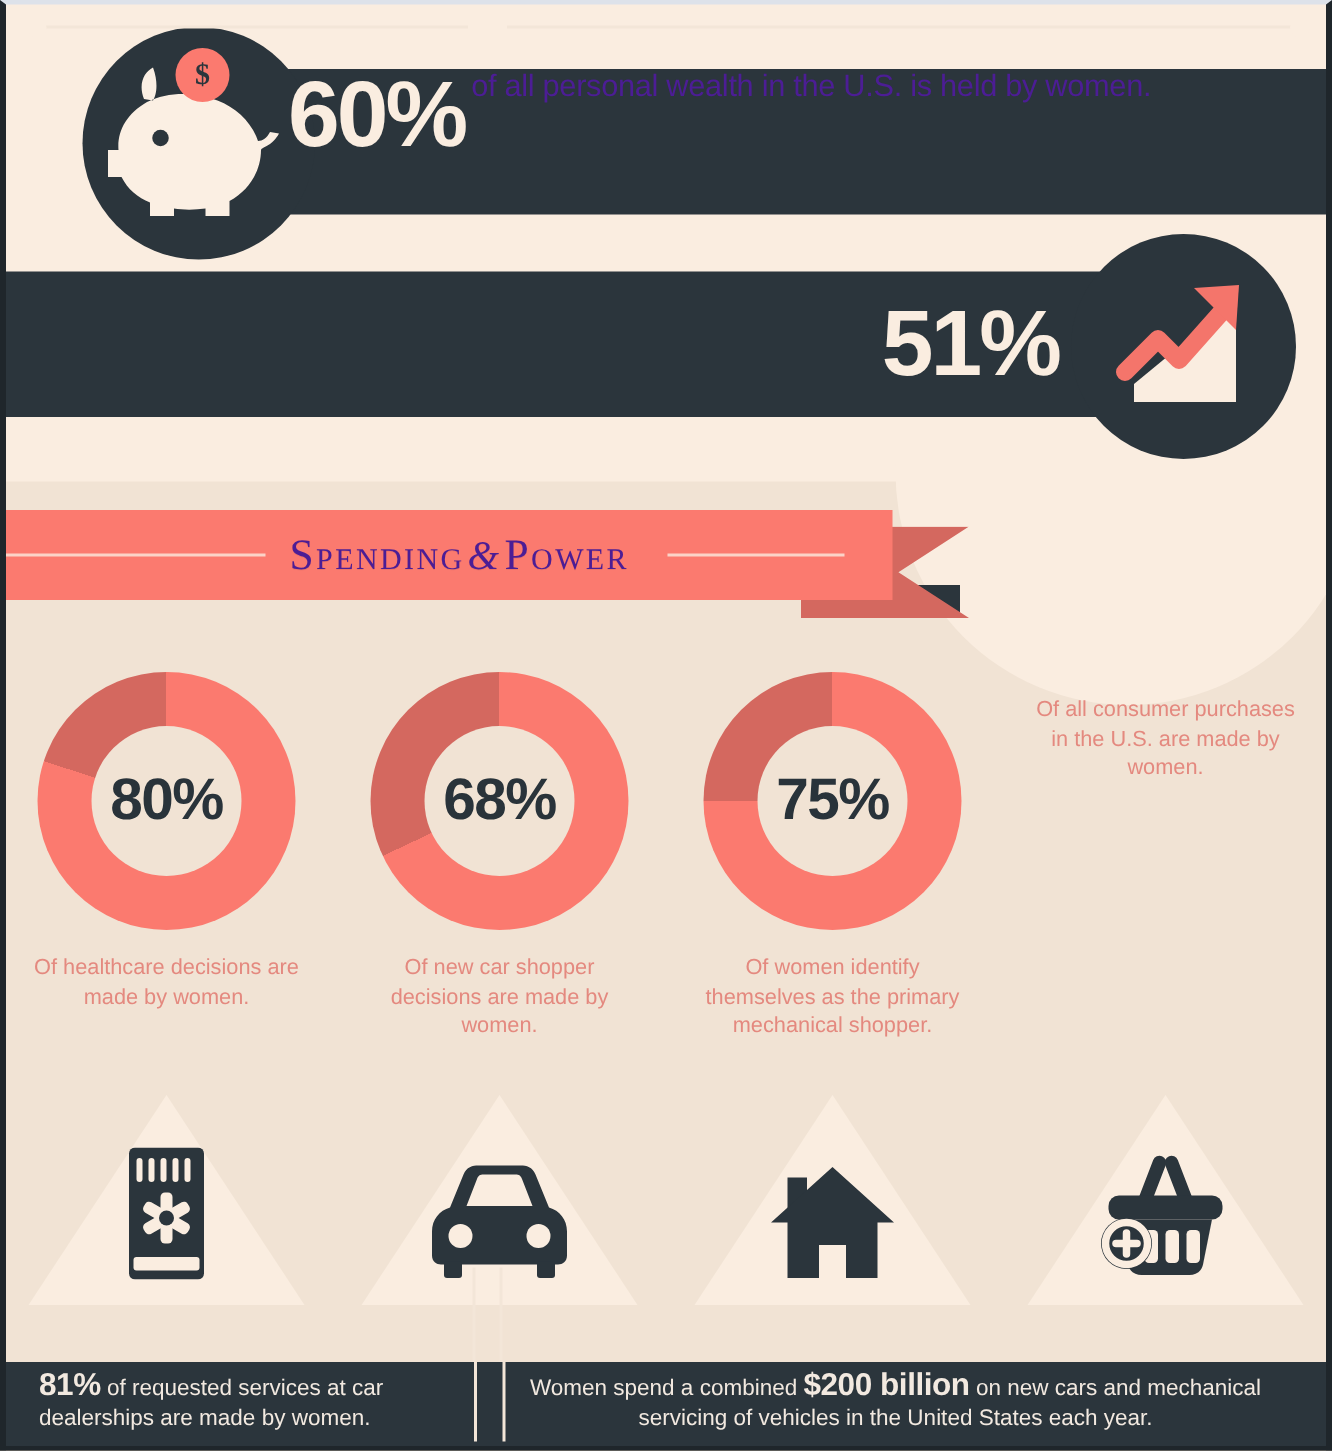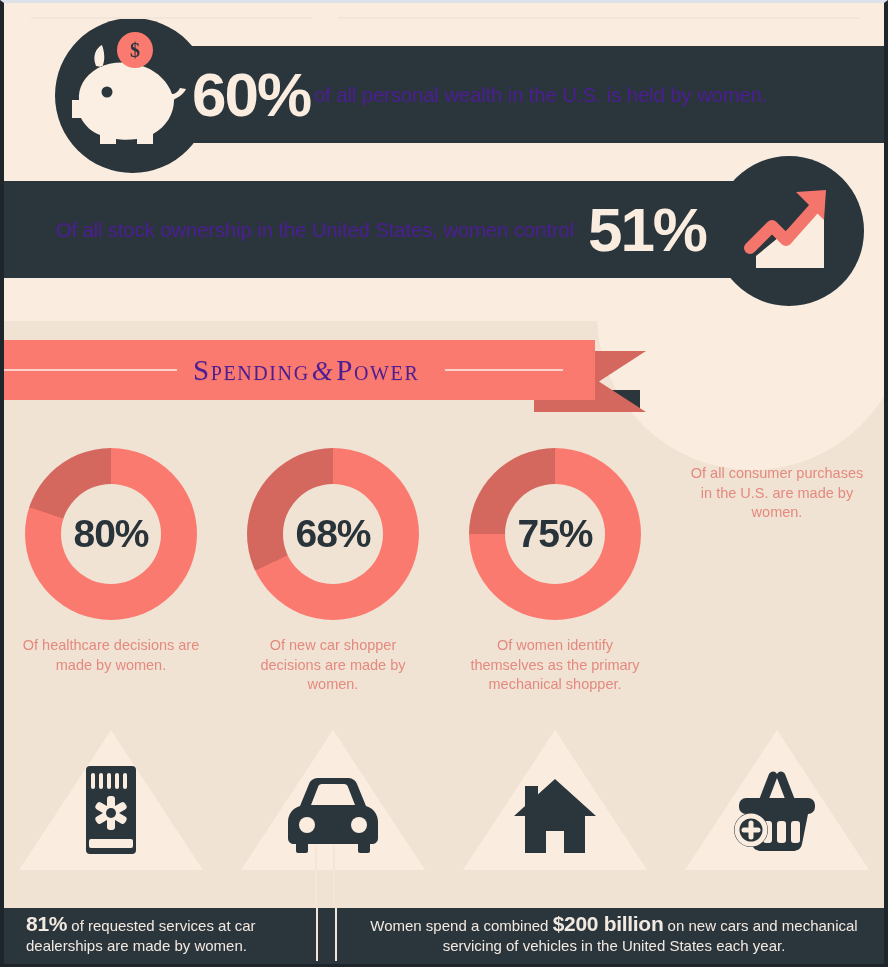--- a/index.html
+++ b/index.html
@@ -40,21 +40,21 @@
   .circ1{
     position:absolute;left:55px;top:18px;width:155px;height:155px;
     background:#2B353C;border-radius:50%;
   }
   .piggy{position:absolute;left:68px;top:40px;width:125px;height:105px;}
   .coin{position:absolute;left:117px;top:32px;width:36px;height:36px;border-radius:50%;
         background:#FB7A6F;display:flex;align-items:center;justify-content:center;
         color:#2B353C;font-weight:bold;font-size:20px;font-family:"Liberation Serif",serif;}
   .row1-text{
     position:absolute;left:192px;top:46px;width:690px;height:97px;
-    display:flex;align-items:center;
+    display:flex;
   }
   .big-num{
     font-family:"Liberation Sans", sans-serif;
     font-weight:bold;font-size:62px;color:#FAEDE0;letter-spacing:-2px;
     line-height:1;
   }
   .row-caption{
     font-size:20.5px;color:#4c1d95;margin-left:4px;letter-spacing:-0.2px;
   }
 
@@ -152,21 +152,21 @@
   .hline{position:absolute;height:2px;background:#F3E6D8;top:17px;}
   .hl-left{left:22px;width:290px;}
   .hl-right{left:338px;width:530px;}
   .dot{position:absolute;width:13px;height:13px;border-radius:50%;background:#FAEDE0;top:12px;}
   .dot-left{left:18px;}
   .dot-right{left:860px;}
   .bp-text{
     position:absolute;color:#F2E9E0;font-size:15px;line-height:20px;
   }
   .bt-left{left:26px;top:914px;width:290px;}
-  .bt-right{left:349px;top:914px;width:530px;text-align:center;}
+  .bt-right{left:332px;top:914px;width:530px;text-align:center;}
   .hi{font-weight:bold;font-size:21px;letter-spacing:-0.3px;}
 </style>
 </head>
 <body>
 
 <div id="stage">
 <div class="inner">
 
   <div class="bg-lower"></div>
   <div class="bg-arc"></div>
@@ -193,21 +193,20 @@
 
   <div class="bar2"></div>
   <div class="circ2">
     <svg width="150" height="150" viewBox="0 0 150 150">
       <path d="M42 100 L42 112 L110 112 L110 44 Z" fill="#FAEDE0"></path>
       <path d="M36 92 L58 70 L72 84 L104 48" stroke="#F4756B" stroke-width="12" fill="none" stroke-linecap="round" stroke-linejoin="round"></path>
       <path d="M82 36 L112 34 L110 64 Z" fill="#F4756B"></path>
     </svg>
   </div>
   <div class="row2-text">
-    <span class="row-caption">Of all stock ownership in the United States, women control</span>
     <span class="big-num" style="margin-left:14px;">51%</span>
   </div>
 
   <div class="ribbon-shadow"></div>
   <div class="ribbon-tail"></div>
   <div class="ribbon">
     <div class="ribbon-line rl-left"></div>
     <div class="ribbon-title">
       <span>Spending</span><span class="amp">&amp;</span><span>Power</span>
     </div>

